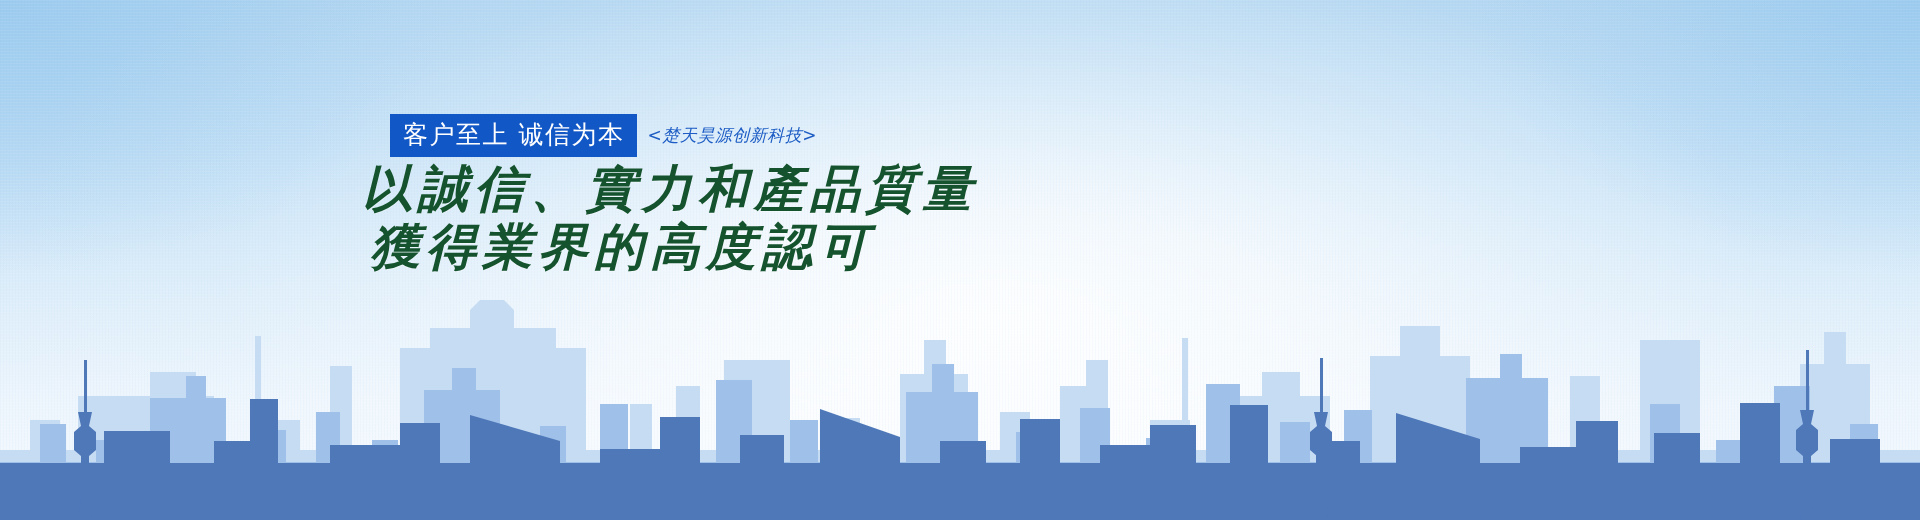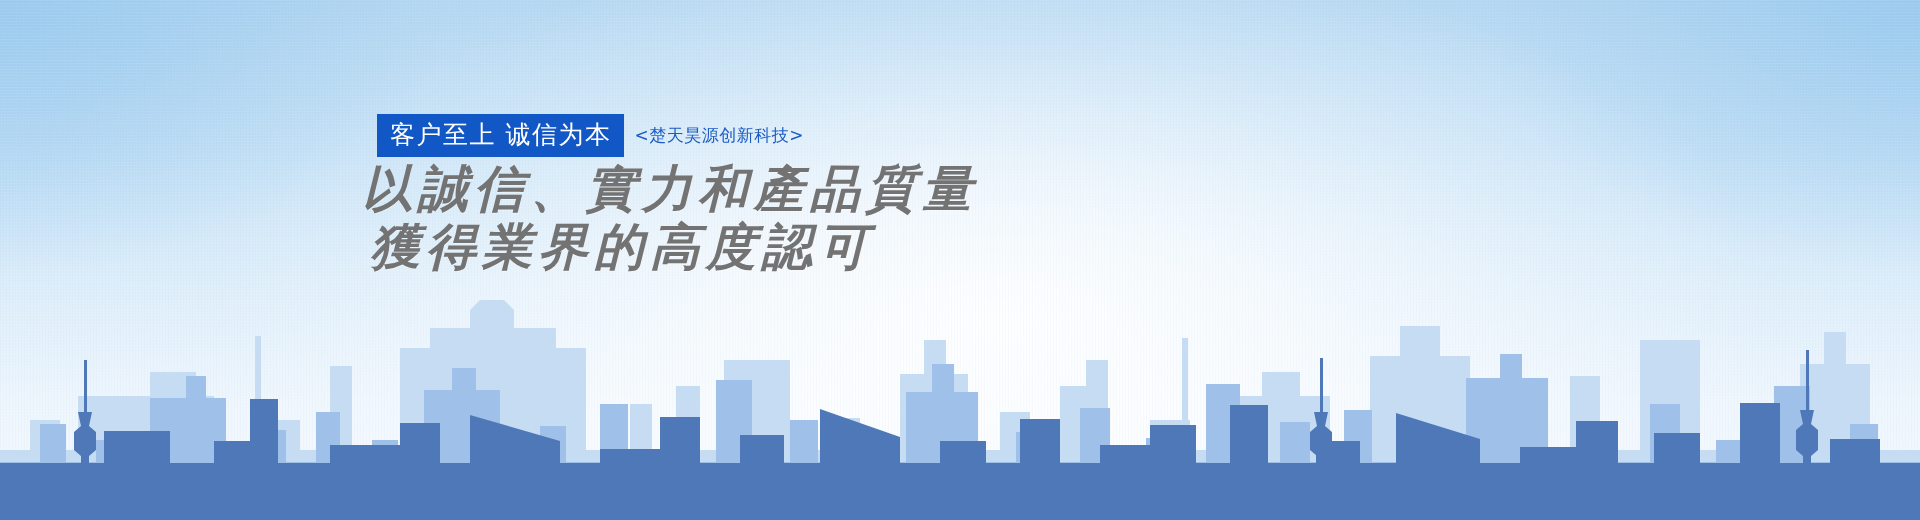--- a/index.html
+++ b/index.html
@@ -48,45 +48,46 @@
   .sky-layer{position:absolute;left:0;bottom:0;width:1920px;display:block;}
   .layer-back{height:220px;}
   .layer-mid{height:200px;}
   .layer-front{height:175px;}
 
   
   .content{
     position:absolute;left:0;top:0;width:1920px;height:520px;
   }
   .tagline-row{
-    position:absolute;left:377px;top:114px;
+    position:absolute;left:390px;top:114px;
     display:flex;align-items:center;justify-content:flex-end;
   }
   .badge{
     background:#1257c6;
     color:#ffffff;
     font-size:25px;
     line-height:1;
     letter-spacing:1.5px;
     padding:8px 13px 10px 13px;
     white-space:nowrap;
     font-family:"DejaVu Sans","Liberation Sans",sans-serif;
     font-weight:400;
   }
   .badge-sub{
     color:#1c5cc4;
     font-size:17px;
     letter-spacing:.5px;
     margin-left:10px;
     white-space:nowrap;
     font-family:"DejaVu Sans","Liberation Sans",sans-serif;
+    font-style:italic;
   }
   .headline{
     position:absolute;left:362px;top:158px;
-    color:#737373;
+    color:#14532d;
     font-family:"DejaVu Serif","Liberation Serif",serif;
     font-size:50px;
     font-weight:700;
     font-style:italic;
     letter-spacing:6px;
     line-height:62px;
     text-shadow:0 1px 0 rgba(255,255,255,.35);
   }
   .headline .hl-line{display:block;white-space:nowrap;}
   .headline .hl-line.l2{padding-left:8px;font-family:Liberation Mono, monospace;}

